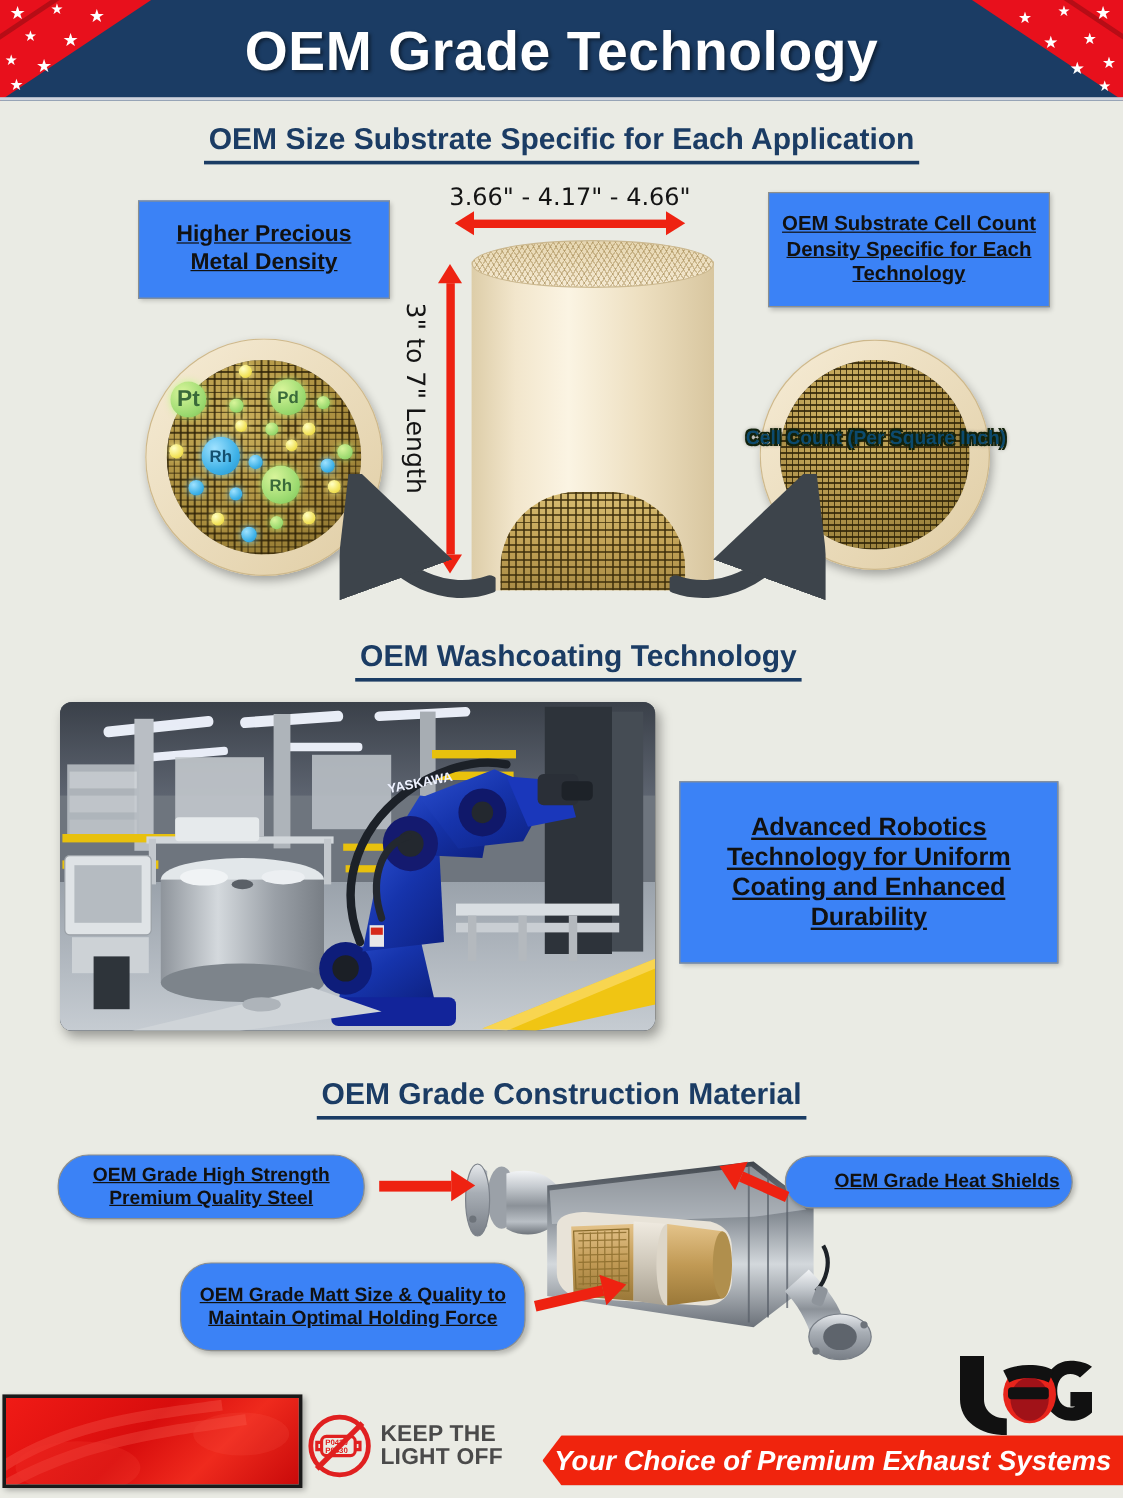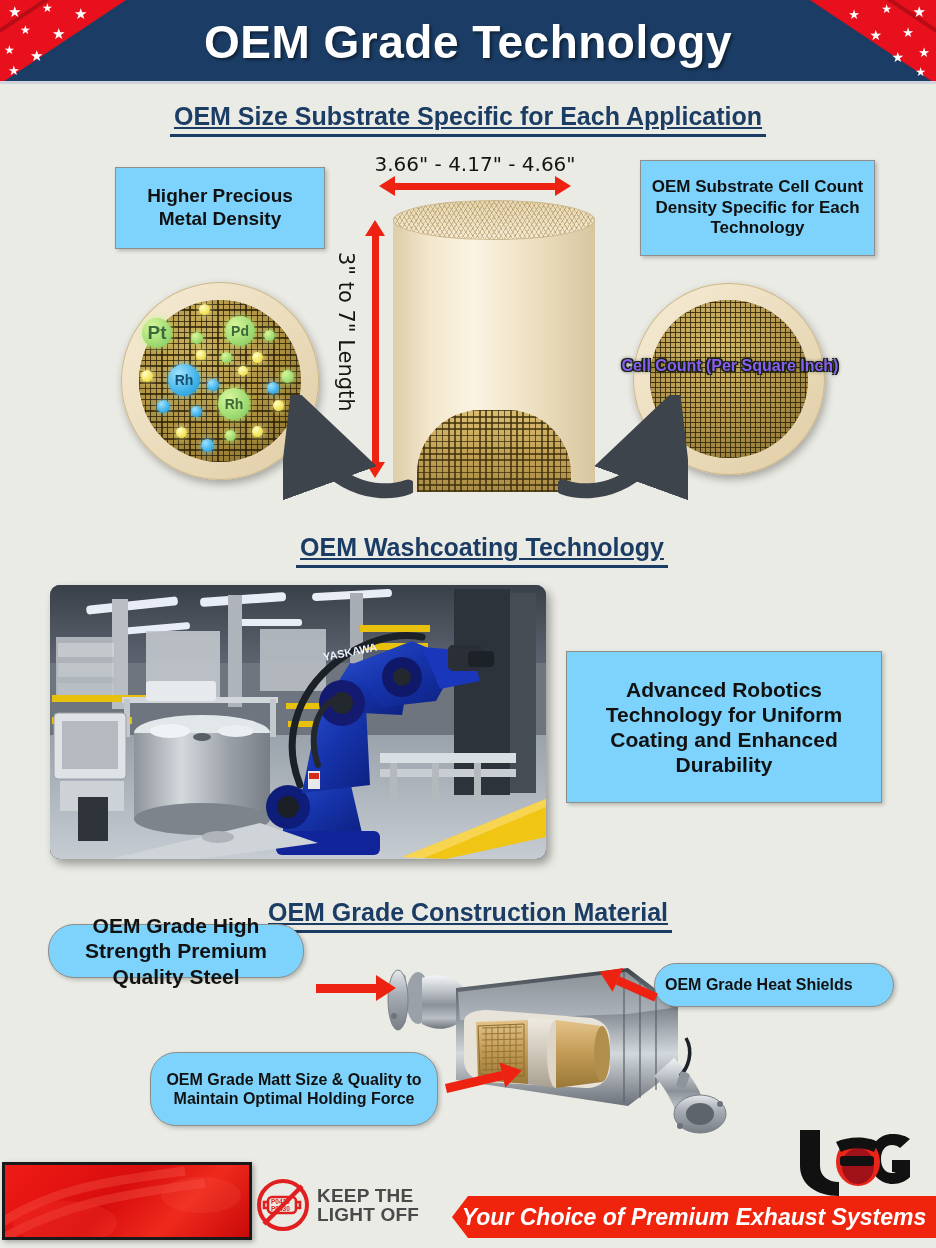--- a/index.html
+++ b/index.html
@@ -38,30 +38,31 @@
   .hdr-bottomline {
     position:absolute; left:0; bottom:0; width:936px; height:3px; background:#cfd3dd; z-index:5;
   }
 
   
   .sec-head {
     position:absolute; width:936px; text-align:center;
     color:#1b3c64; font-weight:bold; font-size:25px;
   }
   .sec-head span {
-    border-bottom:3px solid #1b3c64; padding:0 4px 3px 4px; display:inline-block;text-decoration:underline;
+    border-bottom:3px solid #1b3c64; padding:0 4px 3px 4px; display:inline-block;
   }
 
   
   .callout {
-    position:absolute; background:#7dd3fc; border:1.5px solid #8d8f8d;
+    position:absolute; background:#3b82f6; border:1.5px solid #8d8f8d;
     color:#111; font-weight:bold; text-align:center;
-    display:flex; align-items:center; justify-content:flex-start;
+    display:flex; align-items:center; justify-content:flex-end;
     box-shadow:2px 2px 4px rgba(0,0,0,.22);
     line-height:1.2;
+    text-decoration:underline;
   }
   .callout.rounded { border-radius:26px; }
   .tail {
     position:absolute; width:0; height:0; z-index:3;
   }
 
   
   .dim-top-label {
     position:absolute; text-align:center; font-size:20px; color:#141414;
     font-family:"DejaVu Sans", sans-serif;
@@ -149,21 +150,21 @@
   .pm { position:absolute; border-radius:50%; display:flex; align-items:center; justify-content:center;
         font-weight:bold; color:#3a6a3a; }
   .pm.green { background:radial-gradient(circle at 34% 30%, #d8f59a, #9ad96f 65%, #7cc057 100%);
                box-shadow:0 0 6px rgba(190,255,130,.8); }
   .pm.blue  { background:radial-gradient(circle at 34% 30%, #9fe2ff, #3fb2e8 60%, #2390cc 100%);
               box-shadow:0 0 6px rgba(110,210,255,.8); color:#14506f; }
   .pm.yellow{ background:radial-gradient(circle at 34% 30%, #ffffc4, #f2e35a 62%, #ddc83a 100%);
               box-shadow:0 0 6px rgba(255,250,150,.85); }
 
   .cell-count-text {
-    position:absolute; text-align:center; z-index:6; color:#8b5cf6; font-weight:bold;
+    position:absolute; text-align:center; z-index:6; color:#0c4a6e; font-weight:bold;
     text-shadow:-1.4px -1.4px 0 #12220c, 1.4px -1.4px 0 #12220c, -1.4px 1.4px 0 #12220c,
                  1.4px 1.4px 0 #12220c, 0 0 4px #000;
     line-height:1.15; white-space:nowrap;
   }
 
   
   .curvearrow { position:absolute; }
 
   
   .photo {
@@ -543,21 +544,21 @@
       <ellipse cx="322" cy="166" rx="14" ry="11" fill="#5e646c"></ellipse>
       <circle cx="342" cy="156" r="3" fill="#6d737a"></circle>
       <circle cx="302" cy="178" r="3" fill="#6d737a"></circle>
     </g>
 
     <path d="M308,90 C316,104 310,120 302,128" stroke="#1d2227" stroke-width="3.5" fill="none"></path>
     <rect x="300" y="124" width="10" height="16" rx="3" fill="#8e949b" transform="rotate(20 305 132)"></rect>
   </svg>
 </div>
 
-<div class="callout rounded" style="left:48px; top:924px; width:256px; height:54px; font-size:21px; padding:0 10px;">
+<div class="callout rounded" style="left:48px; top:962px; width:256px; height:54px; font-size:16px; padding:0 10px;">
   <span>OEM Grade High Strength Premium Quality Steel</span>
 </div>
 <div class="arrow-red-flat" style="left:316px; top:984px; width:60px;"></div>
 
 <div class="callout rounded" style="left:654px; top:963px; width:240px; height:44px; font-size:16px; padding:0 10px;">
   <span>OEM Grade Heat Shields</span>
 </div>
 <div class="arrow-red-flat left-head" style="left:614px; top:993px; width:42px; transform:rotate(24deg); transform-origin:right center;"></div>
 
 <div class="callout rounded" style="left:150px; top:1052px; width:288px; height:74px; font-size:16px; padding:0 10px;">

